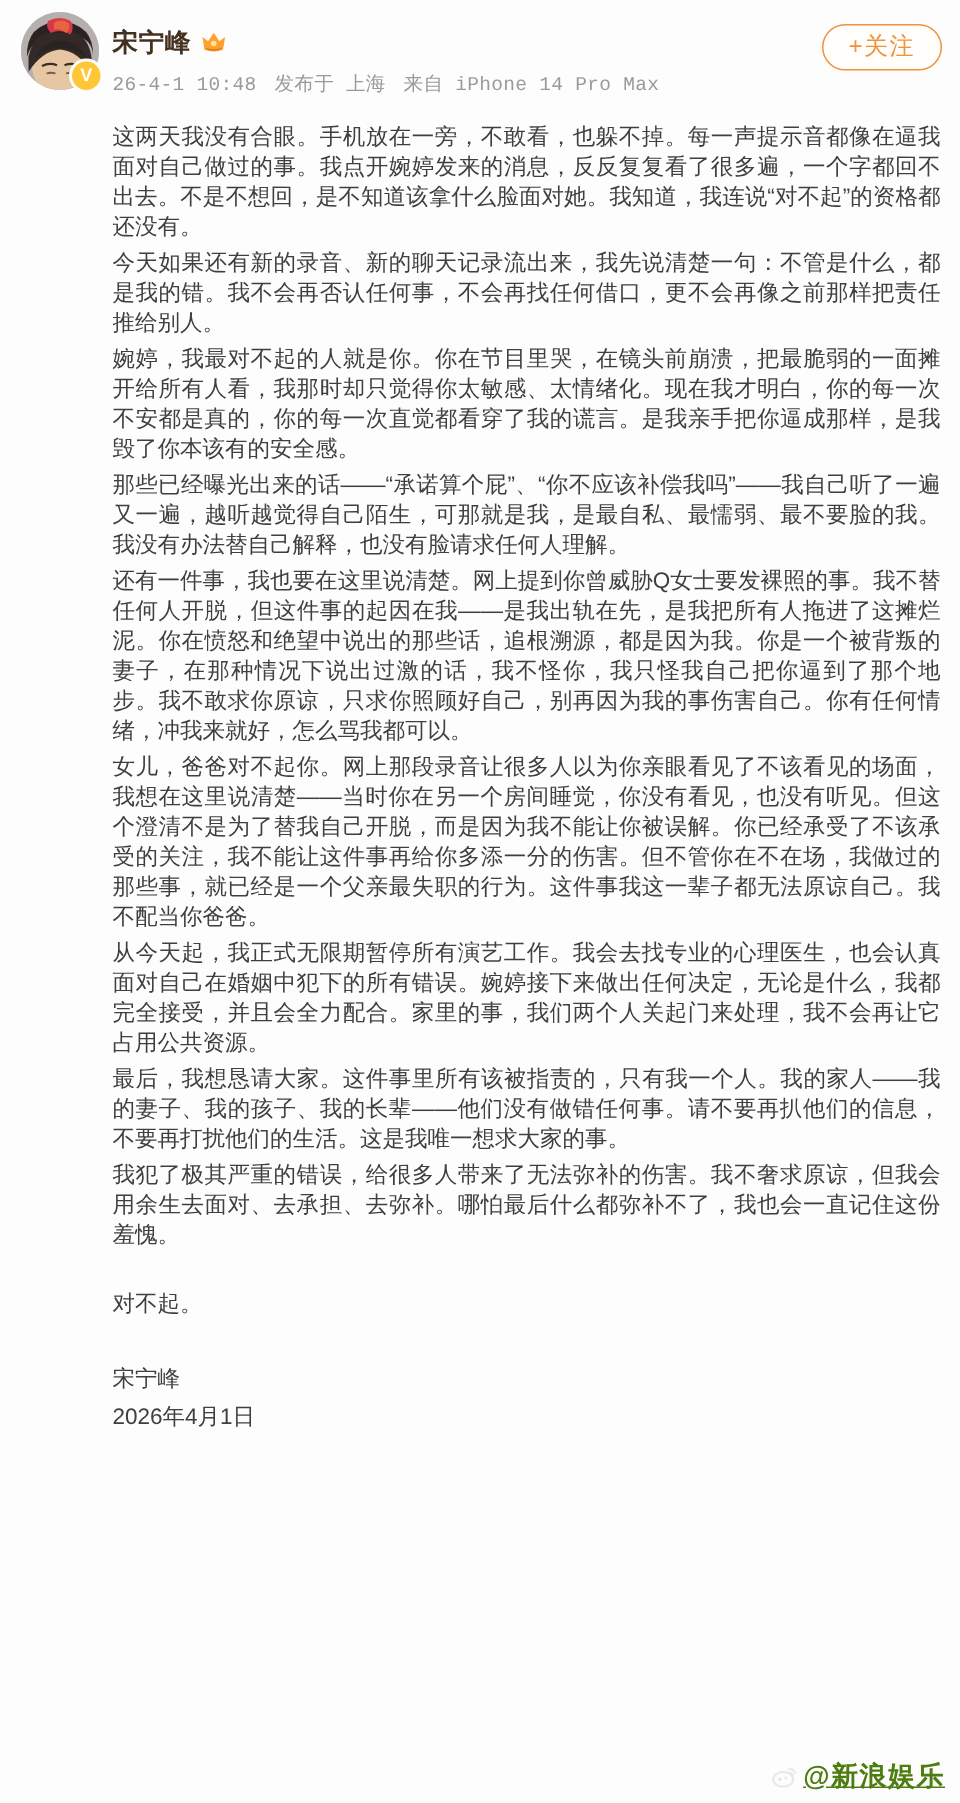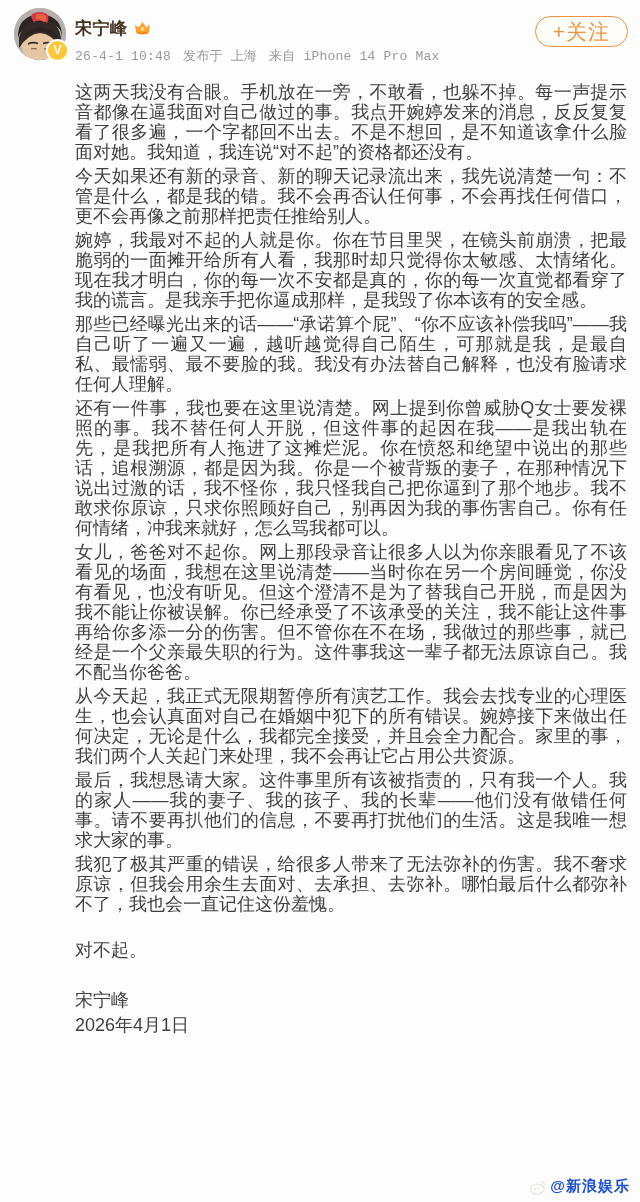--- a/index.html
+++ b/index.html
@@ -20,37 +20,37 @@
   }
   .user-block{margin-left:61px;padding-top:5px;}
   .user-line{display:flex;align-items:center;gap:5px;}
   .username{font-size:17px;font-weight:bold;color:#43301f;letter-spacing:.5px;}
   .crown{width:19px;height:17px;display:inline-block;}
   .meta{margin-top:7px;font-size:13px;color:#9a9a9a;letter-spacing:.2px;font-family:Liberation Mono, monospace;}
   .meta span{margin-right:4px;}
   .follow-btn{
     position:absolute;right:12px;top:16px;
     border:1px solid #f0913c;color:#f0913c;background:#fffefb;
-    border-radius:17px;padding:6px 17px;font-size:21px;line-height:17px;
+    border-radius:17px;padding:6px 17px;font-size:16px;line-height:17px;
     letter-spacing:1px;cursor:pointer;
   }
   
   .content{
     margin:8px 13px 0 75px;
-    font-size:18px;line-height:20px;color:#3f3f3f;
+    font-size:15px;line-height:20px;color:#3f3f3f;
     text-align:justify;
   }
   .content p{margin:0 0 4px 0;}
   .closing{margin-top:26px !important;}
   .signature{margin-top:30px !important;margin-bottom:0 !important;}
   .sign-date{margin-top:5px !important;}
   
   .watermark{
     position:absolute;right:10px;bottom:6px;display:flex;align-items:center;gap:3px;
-    color:#1d4ed8;font-size:15px;font-weight:bold;letter-spacing:1px;
+    color:#4d7c0f;font-size:18px;font-weight:bold;letter-spacing:1px;text-decoration:underline;
   }
   .wm-icon{width:18px;height:16px;opacity:.65;}
 </style>
 </head>
 <body>
 
 <div class="header">
   <div class="avatar-wrap">
     <span class="avatar">
       <svg viewBox="0 0 52 52" width="52" height="52">

